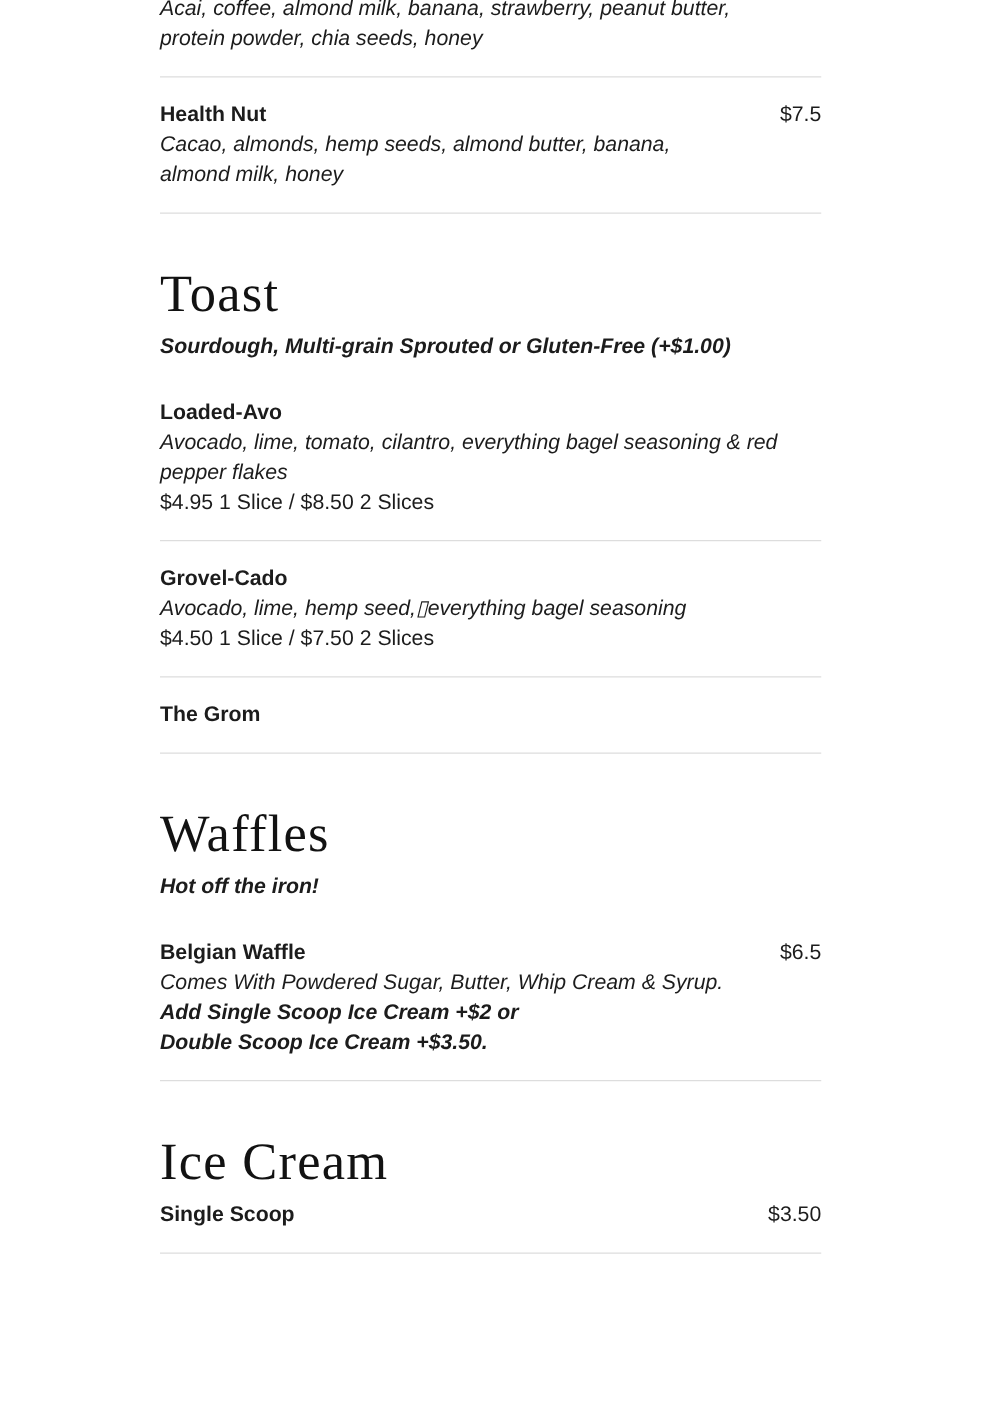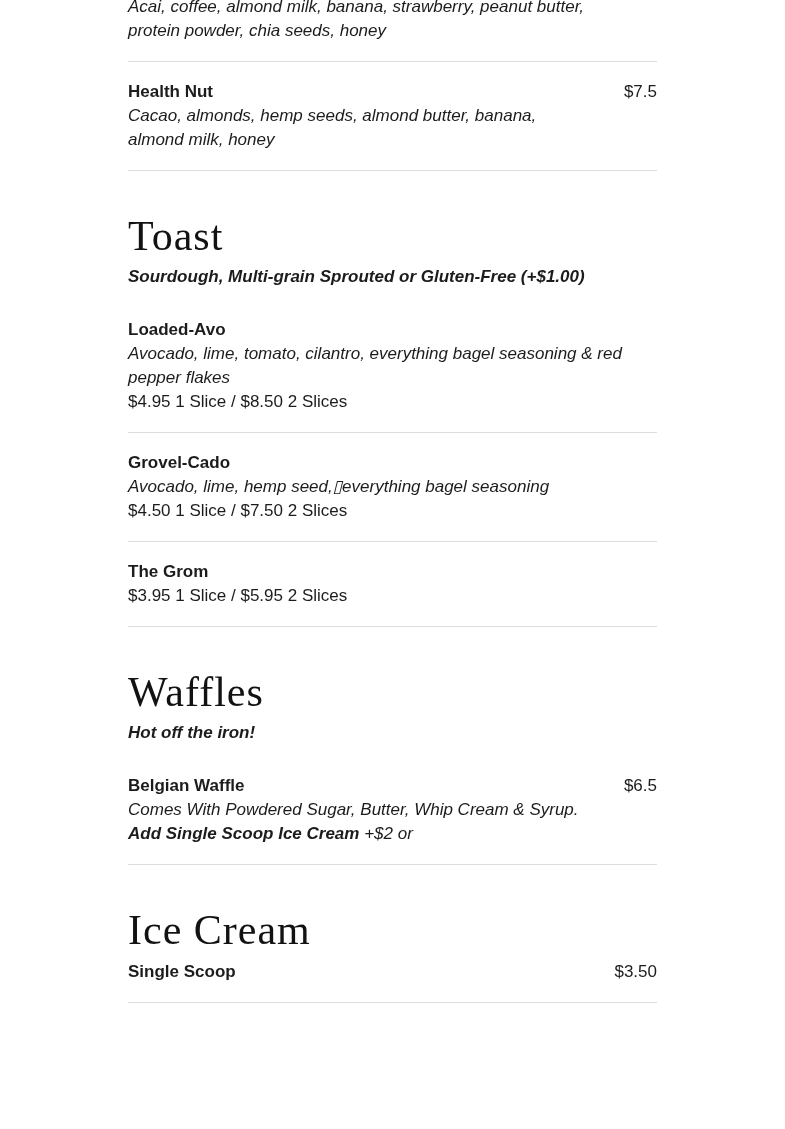--- a/index.html
+++ b/index.html
@@ -50,21 +50,21 @@
   }
   .section-sub {
     font-style: italic;
     font-weight: 700;
     margin-top: 9px;
   }
   .mt-item { margin-top: 29px; }
   .mt-small { margin-top: 10px; }
   .addon { font-style: italic; }
   .addon .addon-label { font-weight: 700; }
-  .addon .addon-detail { font-weight: 400; }
+  .addon .addon-detail { font-weight: 700; }
 </style>
 </head>
 <body>
 
 <div class="menu">
 
   <div class="desc partial-desc">Acai, coffee, almond milk, banana, strawberry, peanut butter,
 protein powder, chia seeds, honey</div>
 
   <hr class="divider">
@@ -101,36 +101,38 @@
     <div class="desc">Avocado, lime, hemp seed,▯everything bagel seasoning</div>
     <div class="price-line">$4.50 1 Slice / $7.50 2 Slices</div>
   </div>
 
   <hr class="divider">
 
   <div class="item">
     <div class="item-head">
       <span class="item-name">The Grom</span>
     </div>
-    <div class="price-line">$3.95 1 Slice / $5.95 2 Slices</div>
   </div>
 
   <hr class="divider">
 
   <h2 class="section-title">Waffles</h2>
   <div class="section-sub">Hot off the iron!</div>
 
   <div class="item mt-item">
     <div class="item-head">
       <span class="item-name">Belgian Waffle</span>
       <span class="item-price">$6.5</span>
     </div>
     <div class="desc">Comes With Powdered Sugar, Butter, Whip Cream &amp; Syrup.</div>
     <div class="addon">
       <span class="addon-label">Add Single Scoop Ice Cream</span><span class="addon-detail"> +$2 or</span>
+    </div>
+    <div class="addon">
+      <span class="addon-label">Double Scoop Ice Cream</span><span class="addon-detail"> +$3.50.</span>
     </div>
   </div>
 
   <hr class="divider">
 
   <h2 class="section-title">Ice Cream</h2>
 
   <div class="item mt-small">
     <div class="item-head">
       <span class="item-name">Single Scoop</span>

